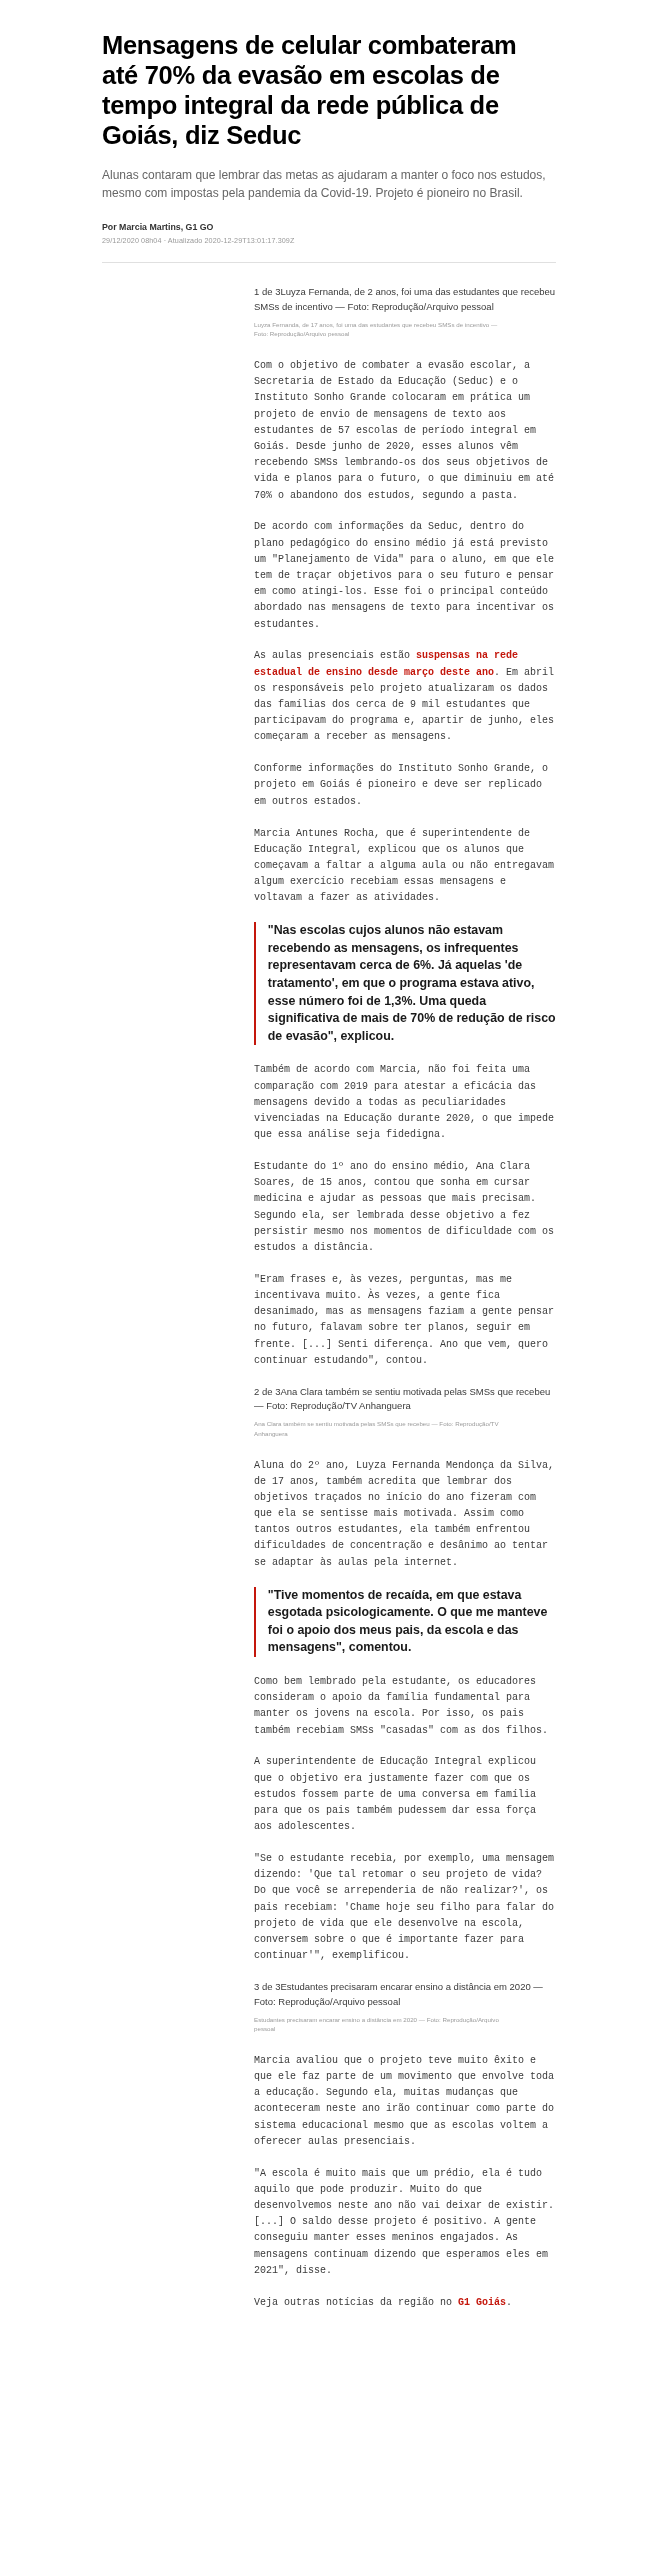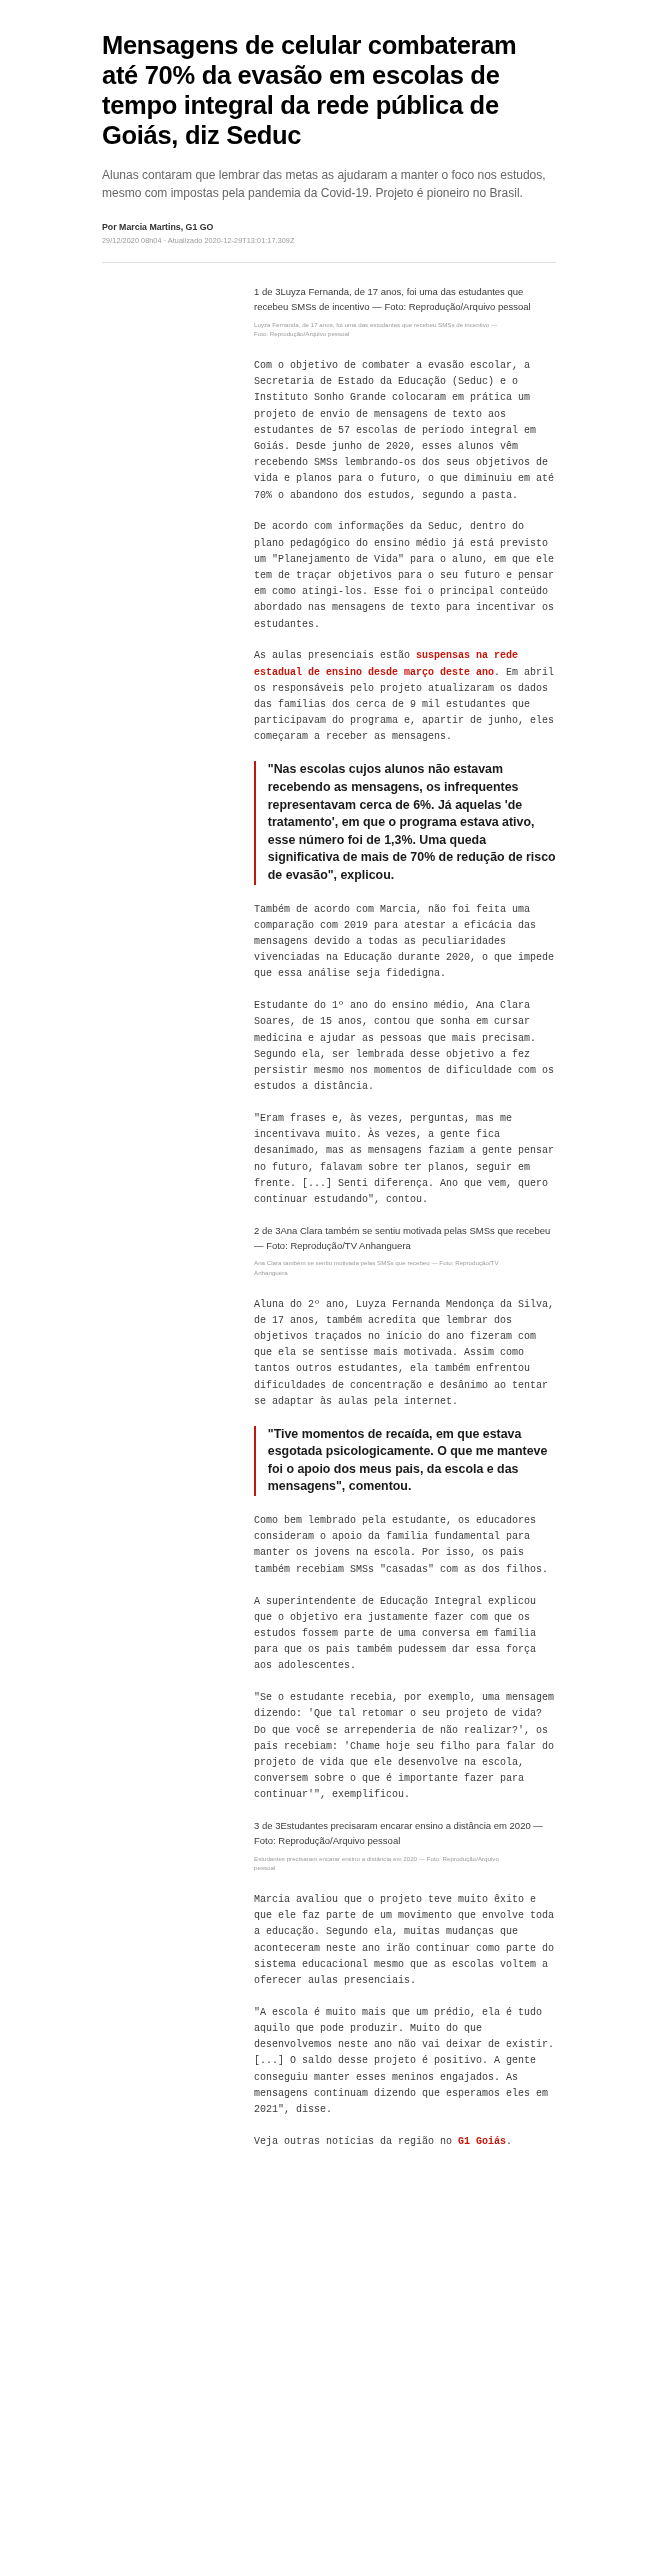--- a/index.html
+++ b/index.html
@@ -109,28 +109,30 @@
     <p class="subhead">Alunas contaram que lembrar das metas as ajudaram a manter o foco nos estudos, mesmo com impostas pela pandemia da Covid-19. Projeto é pioneiro no Brasil.</p>
     <p class="byline">Por Marcia Martins, G1 GO</p>
     <p class="timestamps">29/12/2020 08h04 · Atualizado 2020-12-29T13:01:17.309Z</p>
   </div>
 
   <hr class="rule">
 
   <div class="article">
     <div class="col">
 
-      <p class="figure-caption">1 de 3Luyza Fernanda, de 17 anos, foi uma das estudantes que recebeu SMSs de incentivo — Foto: Reprodução/Arquivo pessoal</p>
+      <p class="figure-caption">1 de 3Luyza Fernanda, de 2 anos, foi uma das estudantes que recebeu SMSs de incentivo — Foto: Reprodução/Arquivo pessoal</p>
       <p class="credit">Luyza Fernanda, de 17 anos, foi uma das estudantes que recebeu SMSs de incentivo — Foto: Reprodução/Arquivo pessoal</p>
 
       <p class="body">Com o objetivo de combater a evasão escolar, a Secretaria de Estado da Educação (Seduc) e o Instituto Sonho Grande colocaram em prática um projeto de envio de mensagens de texto aos estudantes de 57 escolas de período integral em Goiás. Desde junho de 2020, esses alunos vêm recebendo SMSs lembrando-os dos seus objetivos de vida e planos para o futuro, o que diminuiu em até 70% o abandono dos estudos, segundo a pasta.</p>
       <p class="body">De acordo com informações da Seduc, dentro do plano pedagógico do ensino médio já está previsto um "Planejamento de Vida" para o aluno, em que ele tem de traçar objetivos para o seu futuro e pensar em como atingi-los. Esse foi o principal conteúdo abordado nas mensagens de texto para incentivar os estudantes.</p>
 
       <p class="body"><span>As aulas presenciais estão </span><span class="highlight">suspensas na rede estadual de ensino desde março deste ano</span><span>. Em abril os responsáveis pelo projeto atualizaram os dados das famílias dos cerca de 9 mil estudantes que participavam do programa e, apartir de junho, eles começaram a receber as mensagens.</span></p>
 
+      <p class="body">Conforme informações do Instituto Sonho Grande, o projeto em Goiás é pioneiro e deve ser replicado em outros estados.</p>
+      <p class="body">Marcia Antunes Rocha, que é superintendente de Educação Integral, explicou que os alunos que começavam a faltar a alguma aula ou não entregavam algum exercício recebiam essas mensagens e voltavam a fazer as atividades.</p>
 
       <blockquote class="pull">"Nas escolas cujos alunos não estavam recebendo as mensagens, os infrequentes representavam cerca de 6%. Já aquelas 'de tratamento', em que o programa estava ativo, esse número foi de 1,3%. Uma queda significativa de mais de 70% de redução de risco de evasão", explicou.</blockquote>
 
       <p class="body">Também de acordo com Marcia, não foi feita uma comparação com 2019 para atestar a eficácia das mensagens devido a todas as peculiaridades vivenciadas na Educação durante 2020, o que impede que essa análise seja fidedigna.</p>
       <p class="body">Estudante do 1º ano do ensino médio, Ana Clara Soares, de 15 anos, contou que sonha em cursar medicina e ajudar as pessoas que mais precisam. Segundo ela, ser lembrada desse objetivo a fez persistir mesmo nos momentos de dificuldade com os estudos a distância.</p>
       <p class="body">"Eram frases e, às vezes, perguntas, mas me incentivava muito. Às vezes, a gente fica desanimado, mas as mensagens faziam a gente pensar no futuro, falavam sobre ter planos, seguir em frente. [...] Senti diferença. Ano que vem, quero continuar estudando", contou.</p>
 
       <p class="figure-caption">2 de 3Ana Clara também se sentiu motivada pelas SMSs que recebeu — Foto: Reprodução/TV Anhanguera</p>
       <p class="credit">Ana Clara também se sentiu motivada pelas SMSs que recebeu — Foto: Reprodução/TV Anhanguera</p>
 

